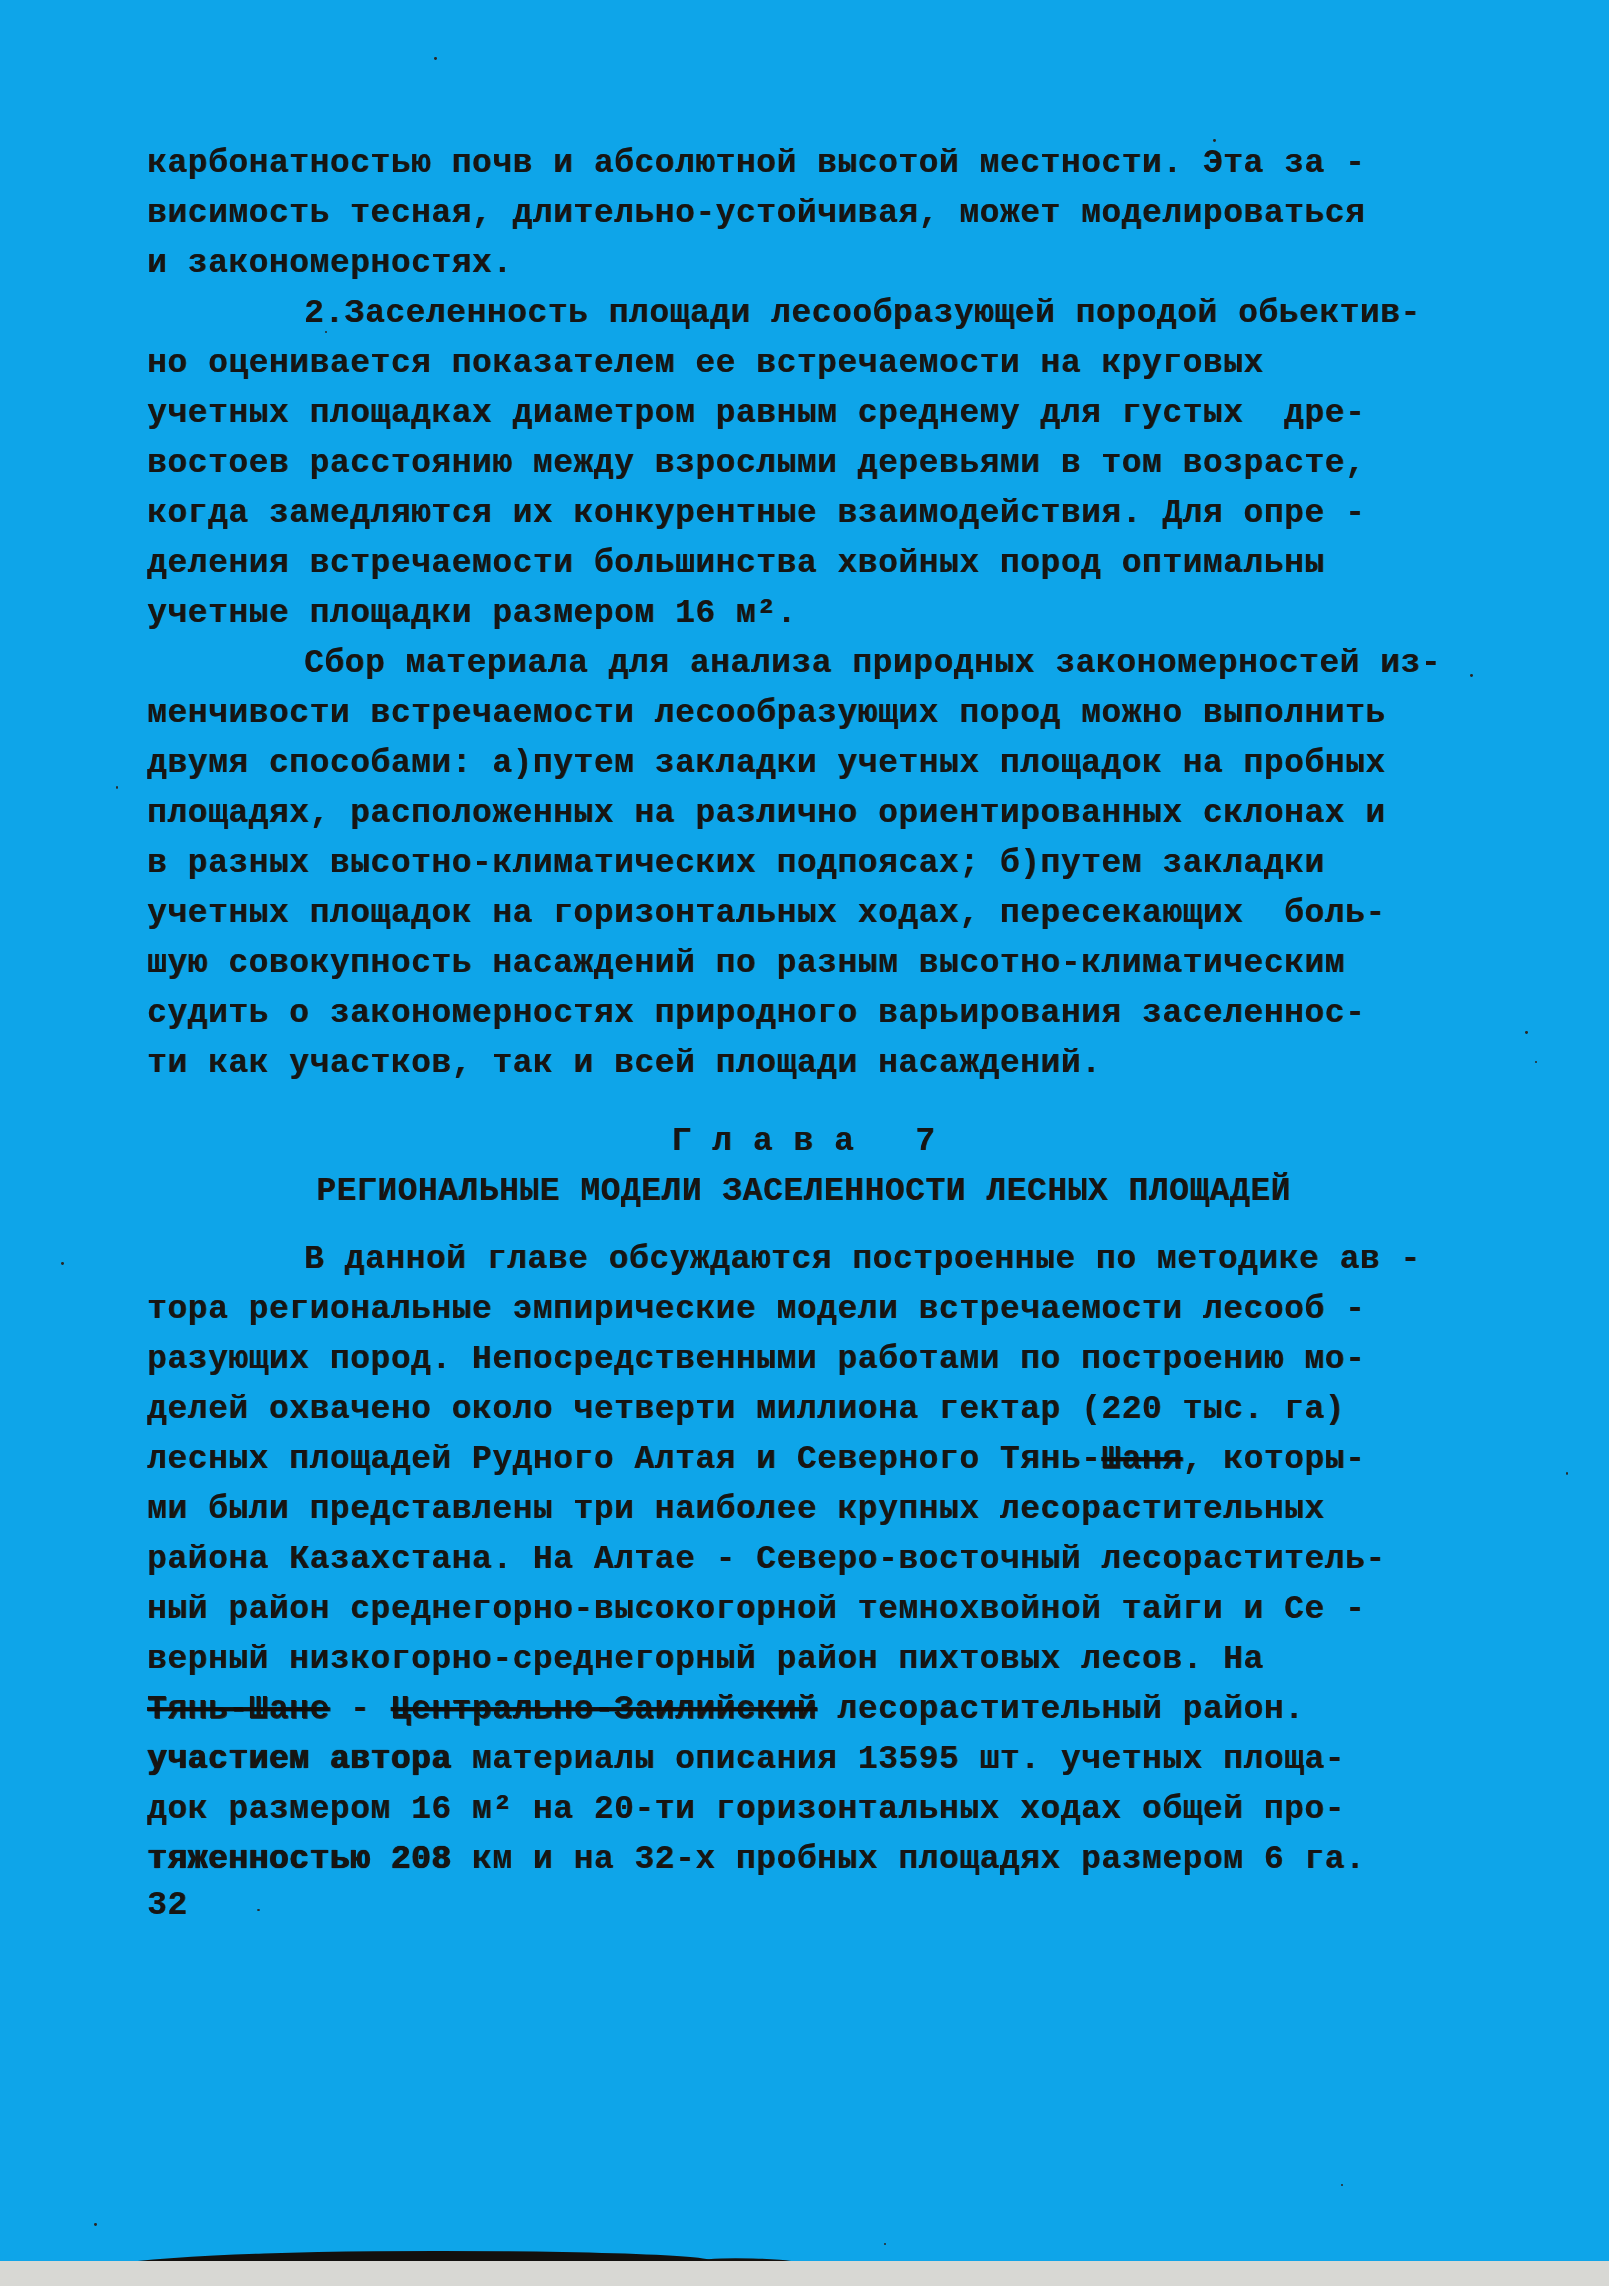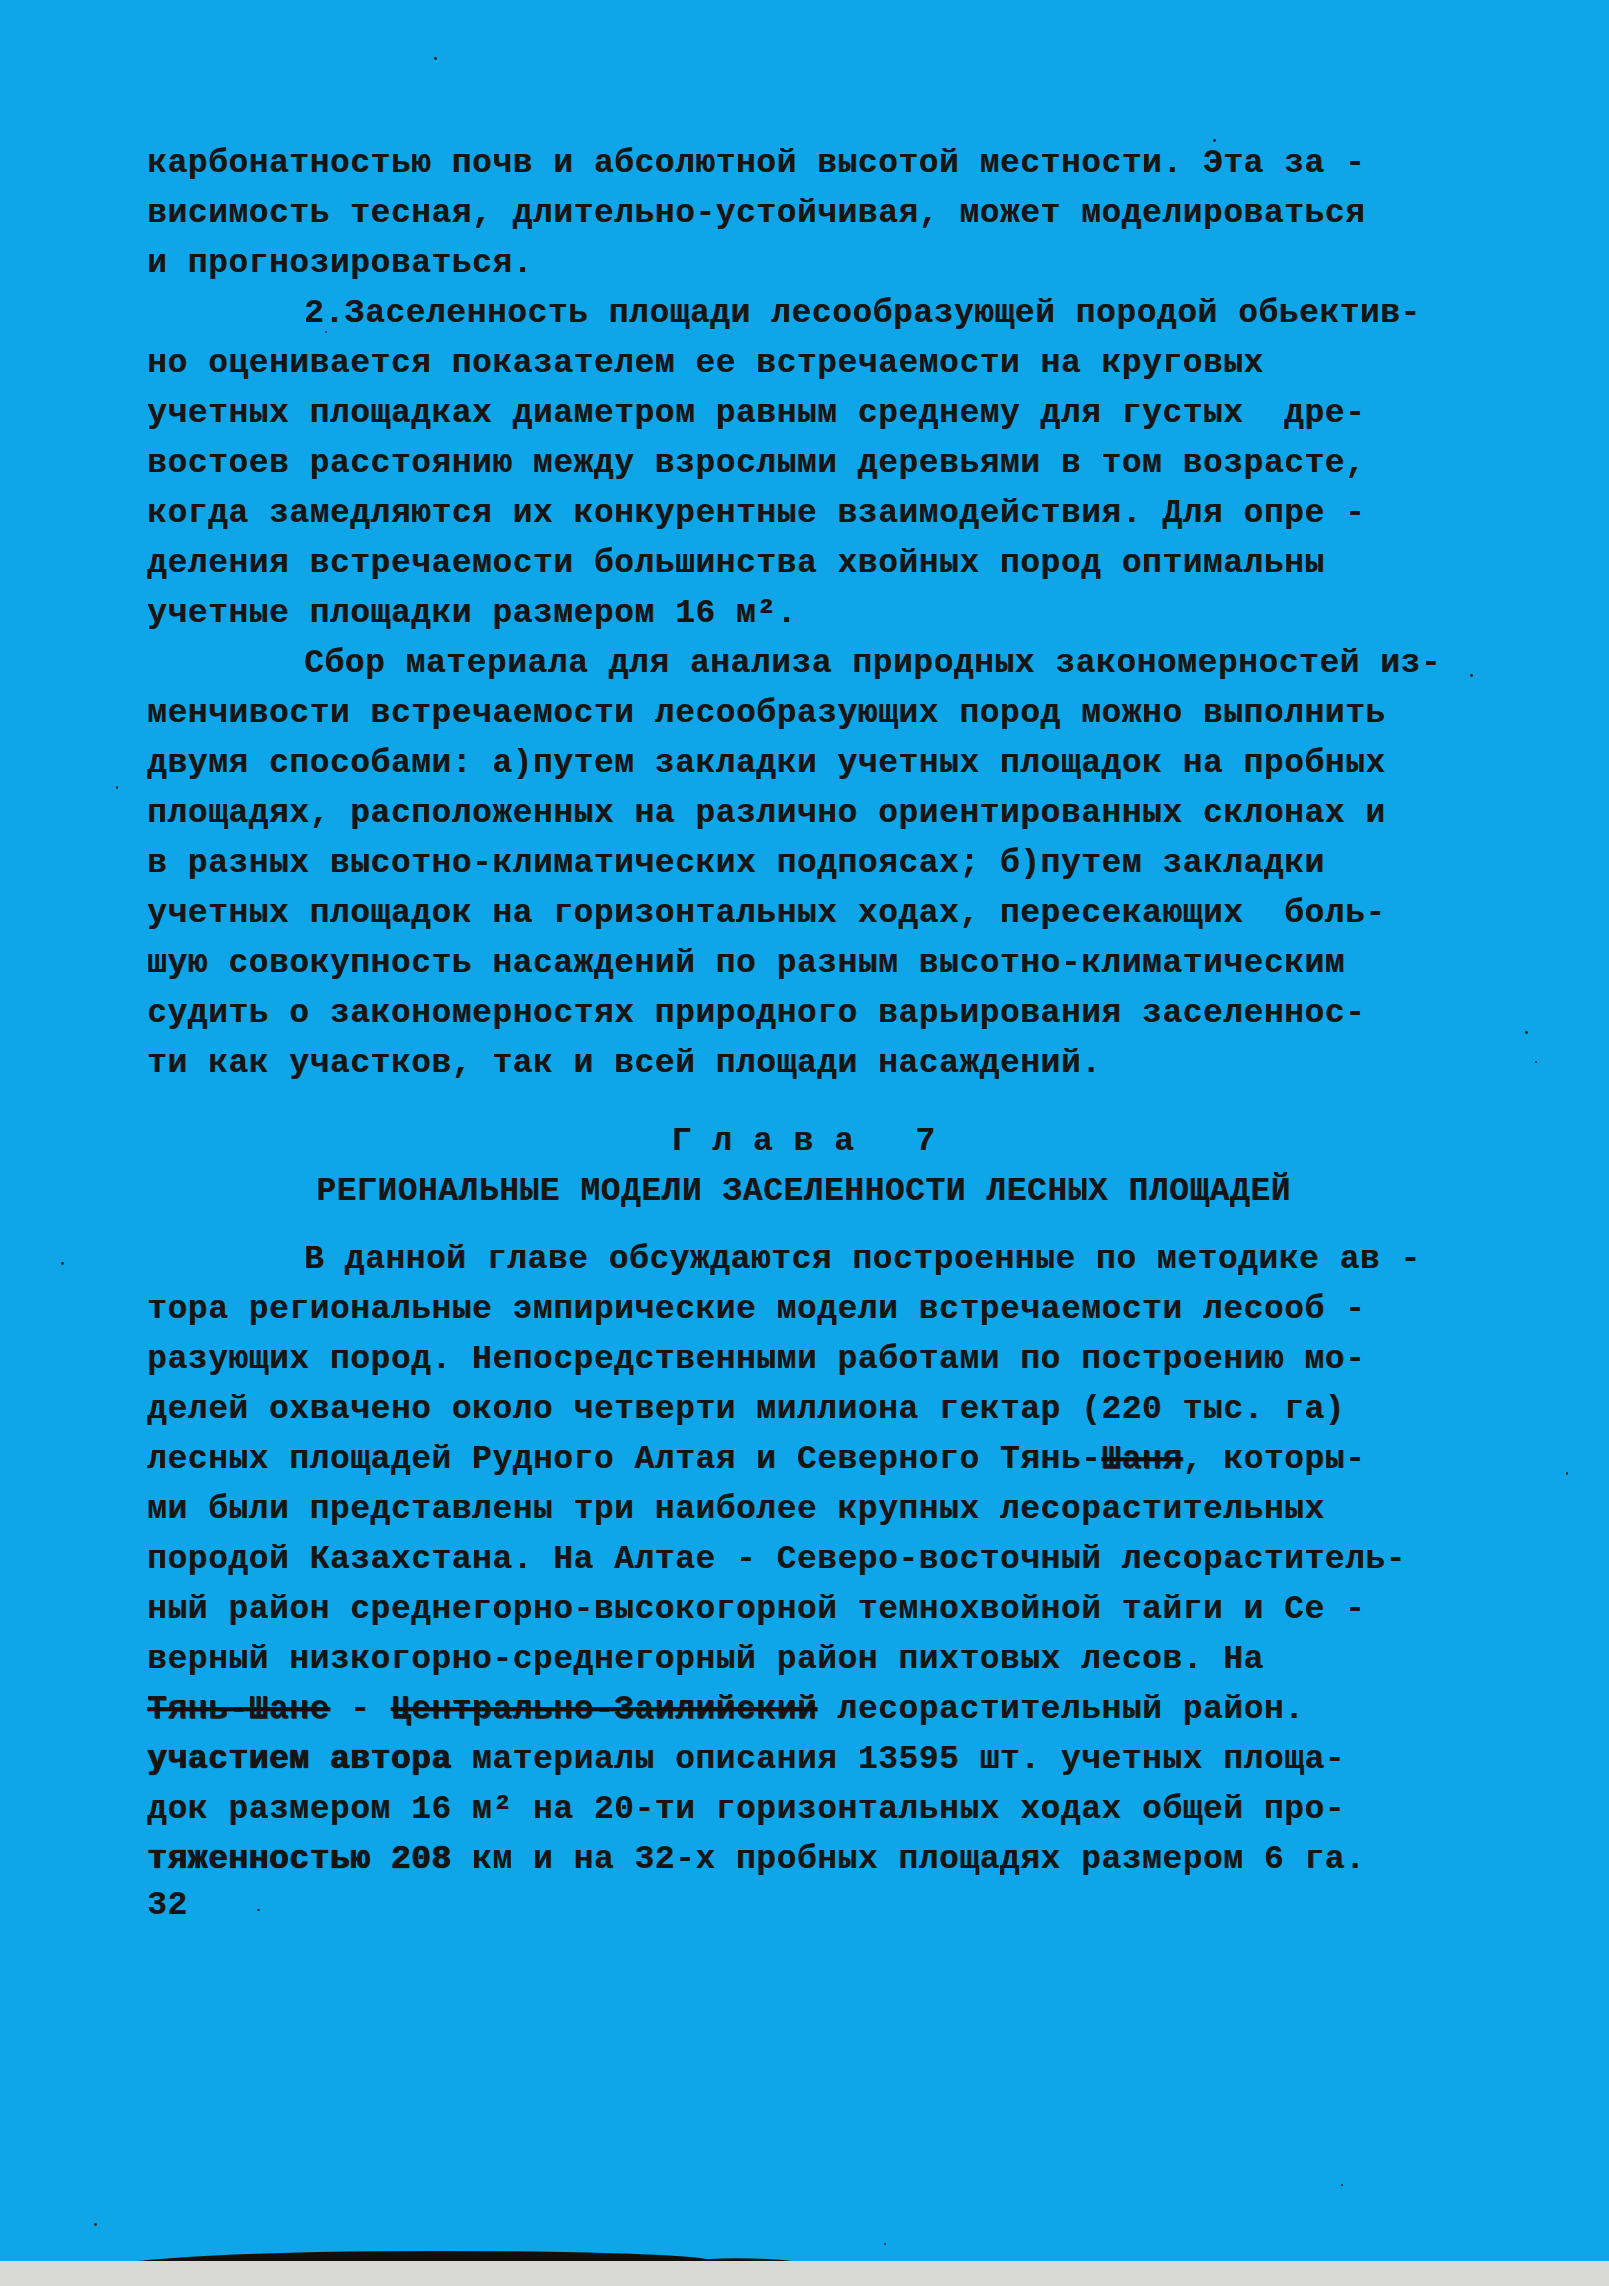--- a/index.html
+++ b/index.html
@@ -58,21 +58,21 @@
 </style>
 </head>
 <body>
 
 <div class="page">
   <div class="text-block">
 
     <p class="para">
       <span class="line"><span>карбонатностью почв и абсолютной высотой местности. Эта за -</span></span>
       <span class="line"><span>висимость тесная, длительно-устойчивая, может моделироваться</span></span>
-      <span class="line"><span>и прогнозироваться.</span></span>
+      <span class="line"><span>и закономерностях.</span></span>
     </p>
 
     <p class="para">
       <span class="line indent"><span>2.Заселенность площади лесообразующей породой обьектив-</span></span>
       <span class="line"><span>но оценивается показателем ее встречаемости на круговых</span></span>
       <span class="line"><span>учетных площадках диаметром равным среднему для густых  дре-</span></span>
       <span class="line"><span>востоев расстоянию между взрослыми деревьями в том возрасте,</span></span>
       <span class="line"><span>когда замедляются их конкурентные взаимодействия. Для опре -</span></span>
       <span class="line"><span>деления встречаемости большинства хвойных пород оптимальны</span></span>
       <span class="line"><span>учетные площадки размером 16 м².</span></span>
@@ -95,21 +95,21 @@
       <span class="line"><span>РЕГИОНАЛЬНЫЕ МОДЕЛИ ЗАСЕЛЕННОСТИ ЛЕСНЫХ ПЛОЩАДЕЙ</span></span>
     </div>
 
     <p class="para p4">
       <span class="line indent"><span>В данной главе обсуждаются построенные по методике ав -</span></span>
       <span class="line"><span>тора региональные эмпирические модели встречаемости лесооб -</span></span>
       <span class="line"><span>разующих пород. Непосредственными работами по построению мо-</span></span>
       <span class="line"><span>делей охвачено около четверти миллиона гектар (220 тыс. га)</span></span>
       <span class="line"><span>лесных площадей Рудного Алтая и Северного Тянь-</span><span class="strike">Шаня</span><span>, которы-</span></span>
       <span class="line"><span>ми были представлены три наиболее крупных лесорастительных</span></span>
-      <span class="line"><span>породой Казахстана. На Алтае - Северо-восточный лесораститель-</span></span>
+      <span class="line"><span>района Казахстана. На Алтае - Северо-восточный лесораститель-</span></span>
       <span class="line"><span>ный район среднегорно-высокогорной темнохвойной тайги и Се -</span></span>
       <span class="line"><span>верный низкогорно-среднегорный район пихтовых лесов. На</span></span>
       <span class="line"><span class="strike">Тянь-Шане</span><span> - </span><span class="strike">Центрально-Заилийский</span><span> лесорастительный район.</span></span>
     </p>
 
     <p class="para">
       <span class="line"><span class="heavy">участием автора</span><span> материалы описания 13595 шт. учетных площа-</span></span>
       <span class="line"><span>док размером 16 м² на 20-ти горизонтальных ходах общей про-</span></span>
       <span class="line"><span class="heavy">тяженностью 208</span><span> км и на 32-х пробных площадях размером 6 га.</span></span>
     </p>

